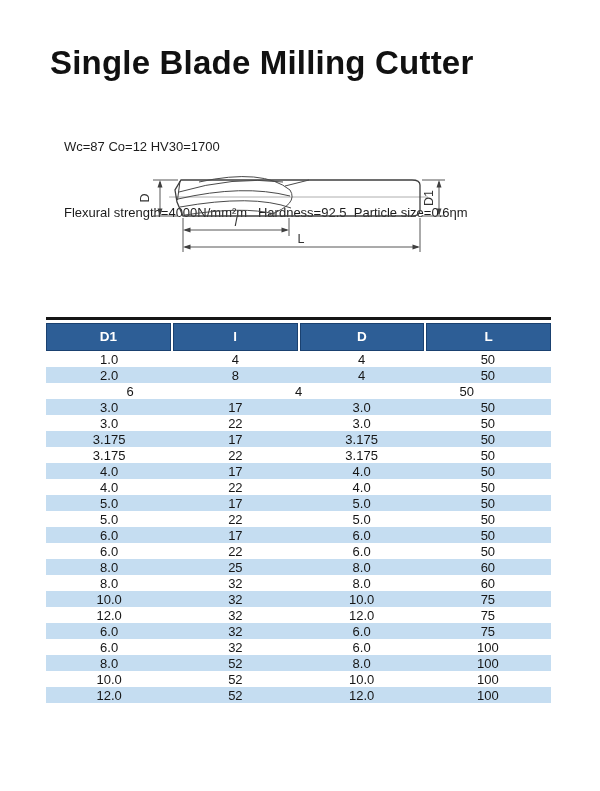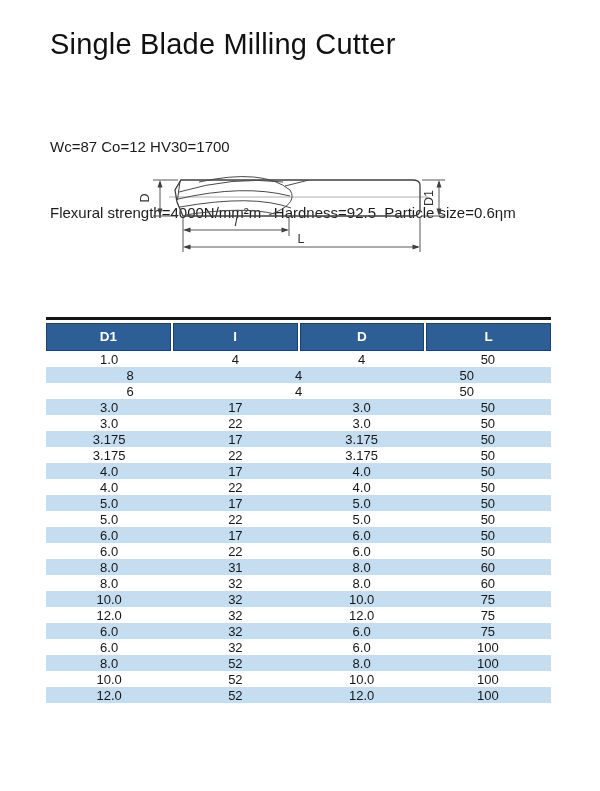--- a/index.html
+++ b/index.html
@@ -1,23 +1,23 @@
 <!DOCTYPE html>
 <html style="--header-bg: #2d5e96; --header-border: #1a4170; --row-alt: #c5ddf1; --top-bar: #151515;"><head>
 <meta charset="utf-8">
 <style>
   * { margin: 0; padding: 0; box-sizing: border-box; }
   html, body { width: 600px; height: 791px; background: #ffffff; overflow: hidden;
     font-family: "Liberation Sans", sans-serif; color: #1a1a1a; }
   .page { position: relative; width: 600px; height: 791px; background: #fff; }
 
-  .title { position: absolute; left: 50px; top: 28px; font-size: 29px; font-weight: 400;
+  .title { position: absolute; left: 50px; top: 44px; font-size: 33px; font-weight: 700;
     letter-spacing: 0.2px; color: #111; }
 
-  .specs { position: absolute; left: 50px; top: 92px; font-size: 15px; line-height: 22px;
+  .specs { position: absolute; left: 64px; top: 92px; font-size: 13px; line-height: 22px;
     white-space: pre-wrap; color: #1c1c1c; }
 
   .drawing-wrap { position: absolute; left: 133px; top: 158px; width: 348px; height: 110px; }
   svg text { font-family: "Liberation Sans", sans-serif; font-size: 12.5px; fill: #333; }
 
   .spec-table { position: absolute; left: 46px; top: 317px; width: 505px; }
   .table-top-bar { height: 3px; background: var(--top-bar, #151515); margin-bottom: 3px; }
   .thead { display: flex; gap: 2px; height: 28px; }
   .th { flex: 1 1 0; background: var(--header-bg, #2d5e96); border: 1px solid var(--header-border, #1a4170);
     color: #fff; font-size: 13.5px; font-weight: 700; text-align: center; line-height: 26px; }
@@ -91,20 +91,21 @@
         <div class="th">L</div>
       </div>
     <div class="tbody">
         <div class="data-row">
           <div class="td">1.0</div>
           <div class="td">4</div>
           <div class="td">4</div>
           <div class="td">50</div>
         </div>
         <div class="data-row">
+          <div class="td">2.0</div>
           <div class="td">8</div>
           <div class="td">4</div>
           <div class="td">50</div>
         </div>
         <div class="data-row">
           <div class="td">6</div>
           <div class="td">4</div>
           <div class="td">50</div>
         </div>
         <div class="data-row">
@@ -162,21 +163,21 @@
           <div class="td">50</div>
         </div>
         <div class="data-row">
           <div class="td">6.0</div>
           <div class="td">22</div>
           <div class="td">6.0</div>
           <div class="td">50</div>
         </div>
         <div class="data-row">
           <div class="td">8.0</div>
-          <div class="td">31</div>
+          <div class="td">25</div>
           <div class="td">8.0</div>
           <div class="td">60</div>
         </div>
         <div class="data-row">
           <div class="td">8.0</div>
           <div class="td">32</div>
           <div class="td">8.0</div>
           <div class="td">60</div>
         </div>
         <div class="data-row">

